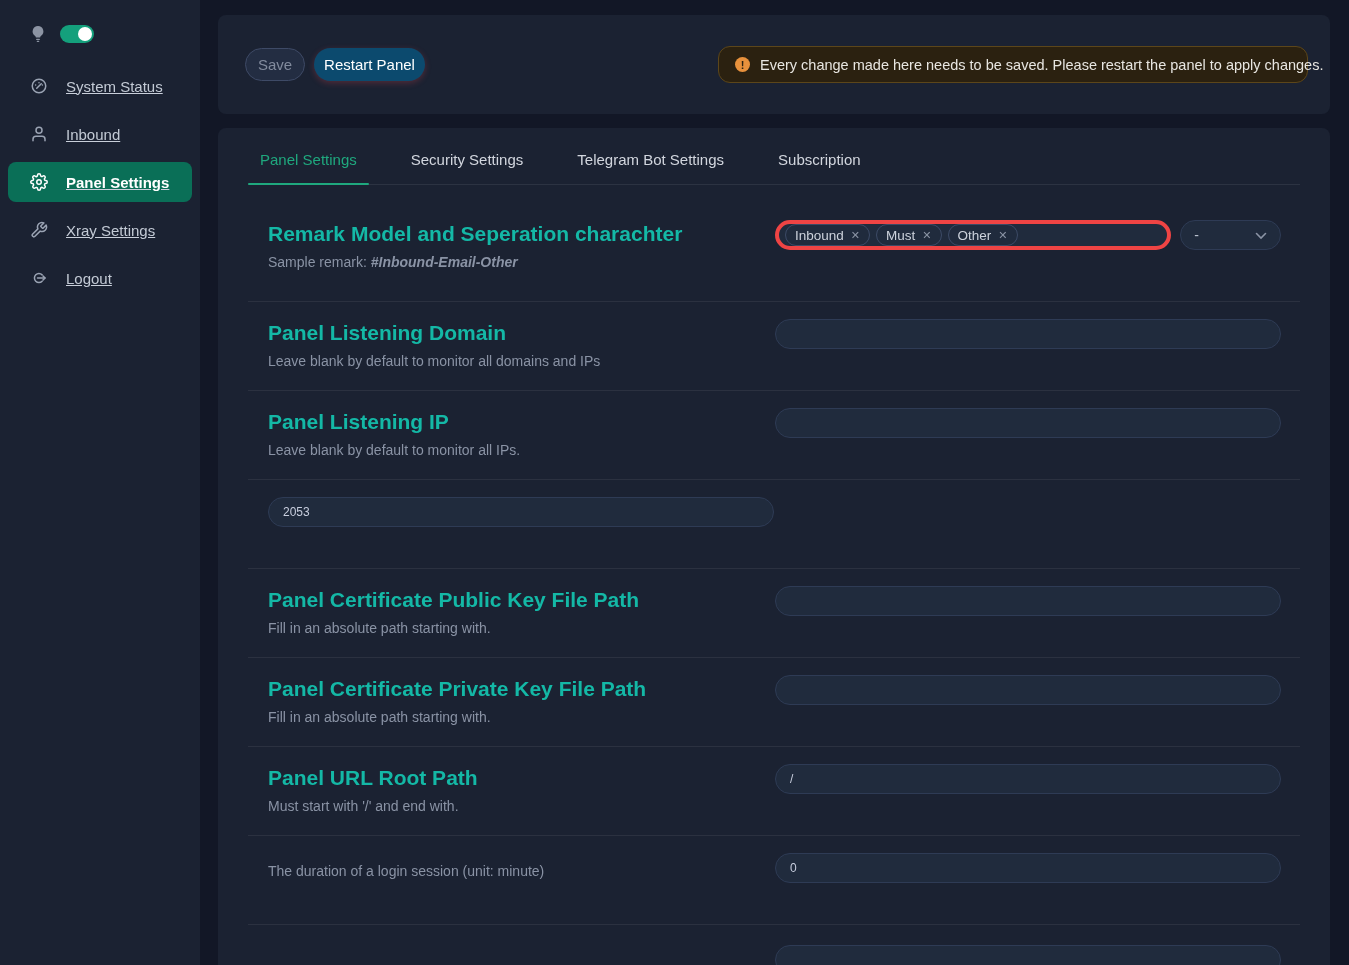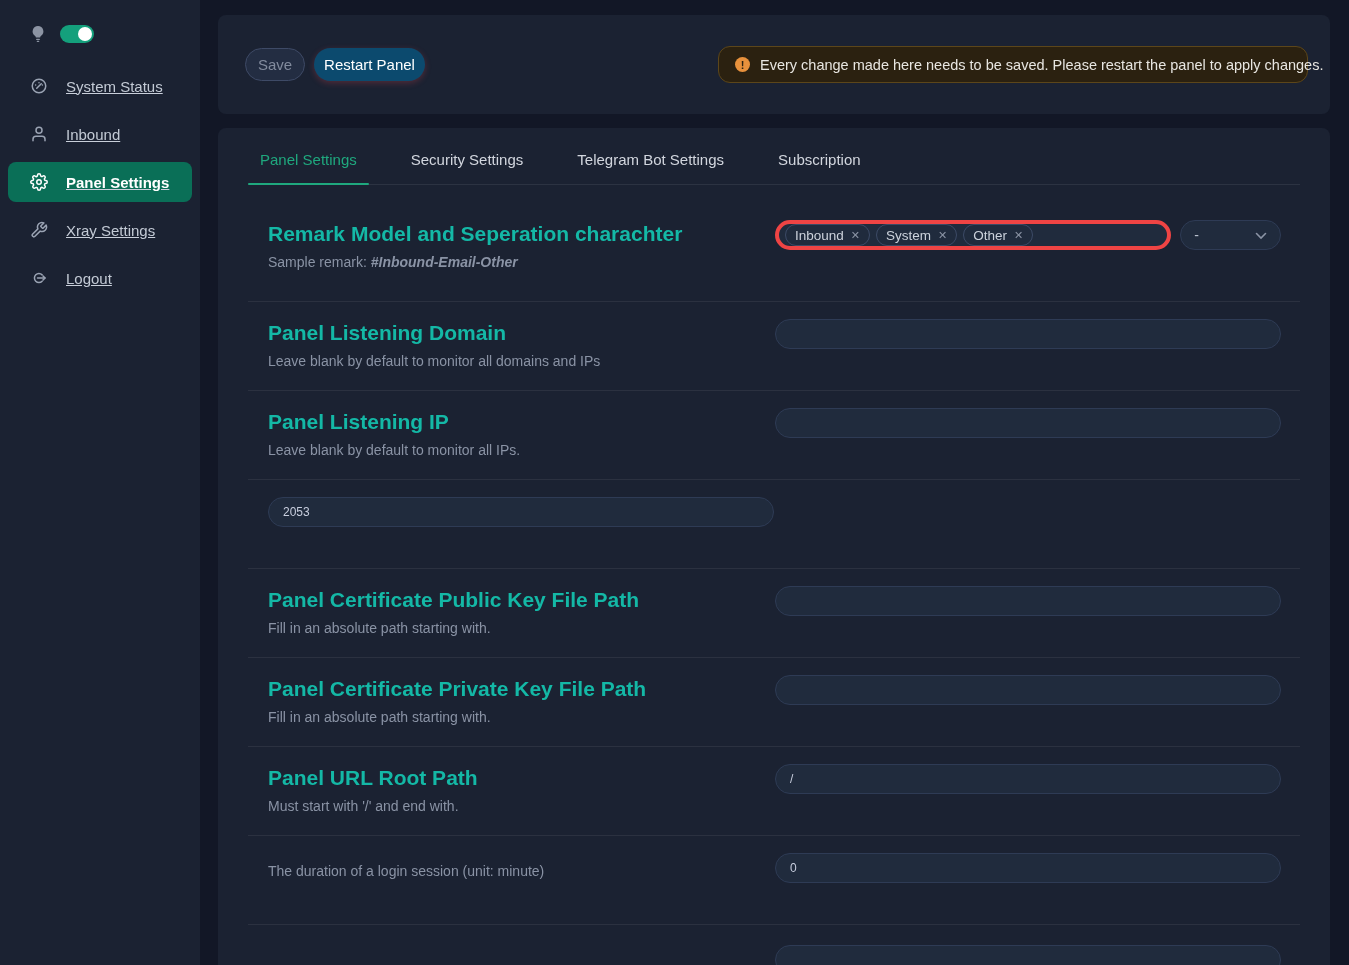--- a/index.html
+++ b/index.html
@@ -210,21 +210,21 @@
         <span>Sample remark: </span><span class="sample">#Inbound-Email-Other</span>
       </div>
     </div>
     <div class="control-col remark-controls">
       <div class="tags-box">
         <span class="tag">
           <span>Inbound</span>
           <span class="x">✕</span>
         </span>
         <span class="tag">
-          <span>System</span>
+          <span>Must</span>
           <span class="x">✕</span>
         </span>
         <span class="tag">
           <span>Other</span>
           <span class="x">✕</span>
         </span>
       </div>
       <div class="select">
         <span>-</span>
         <span>

